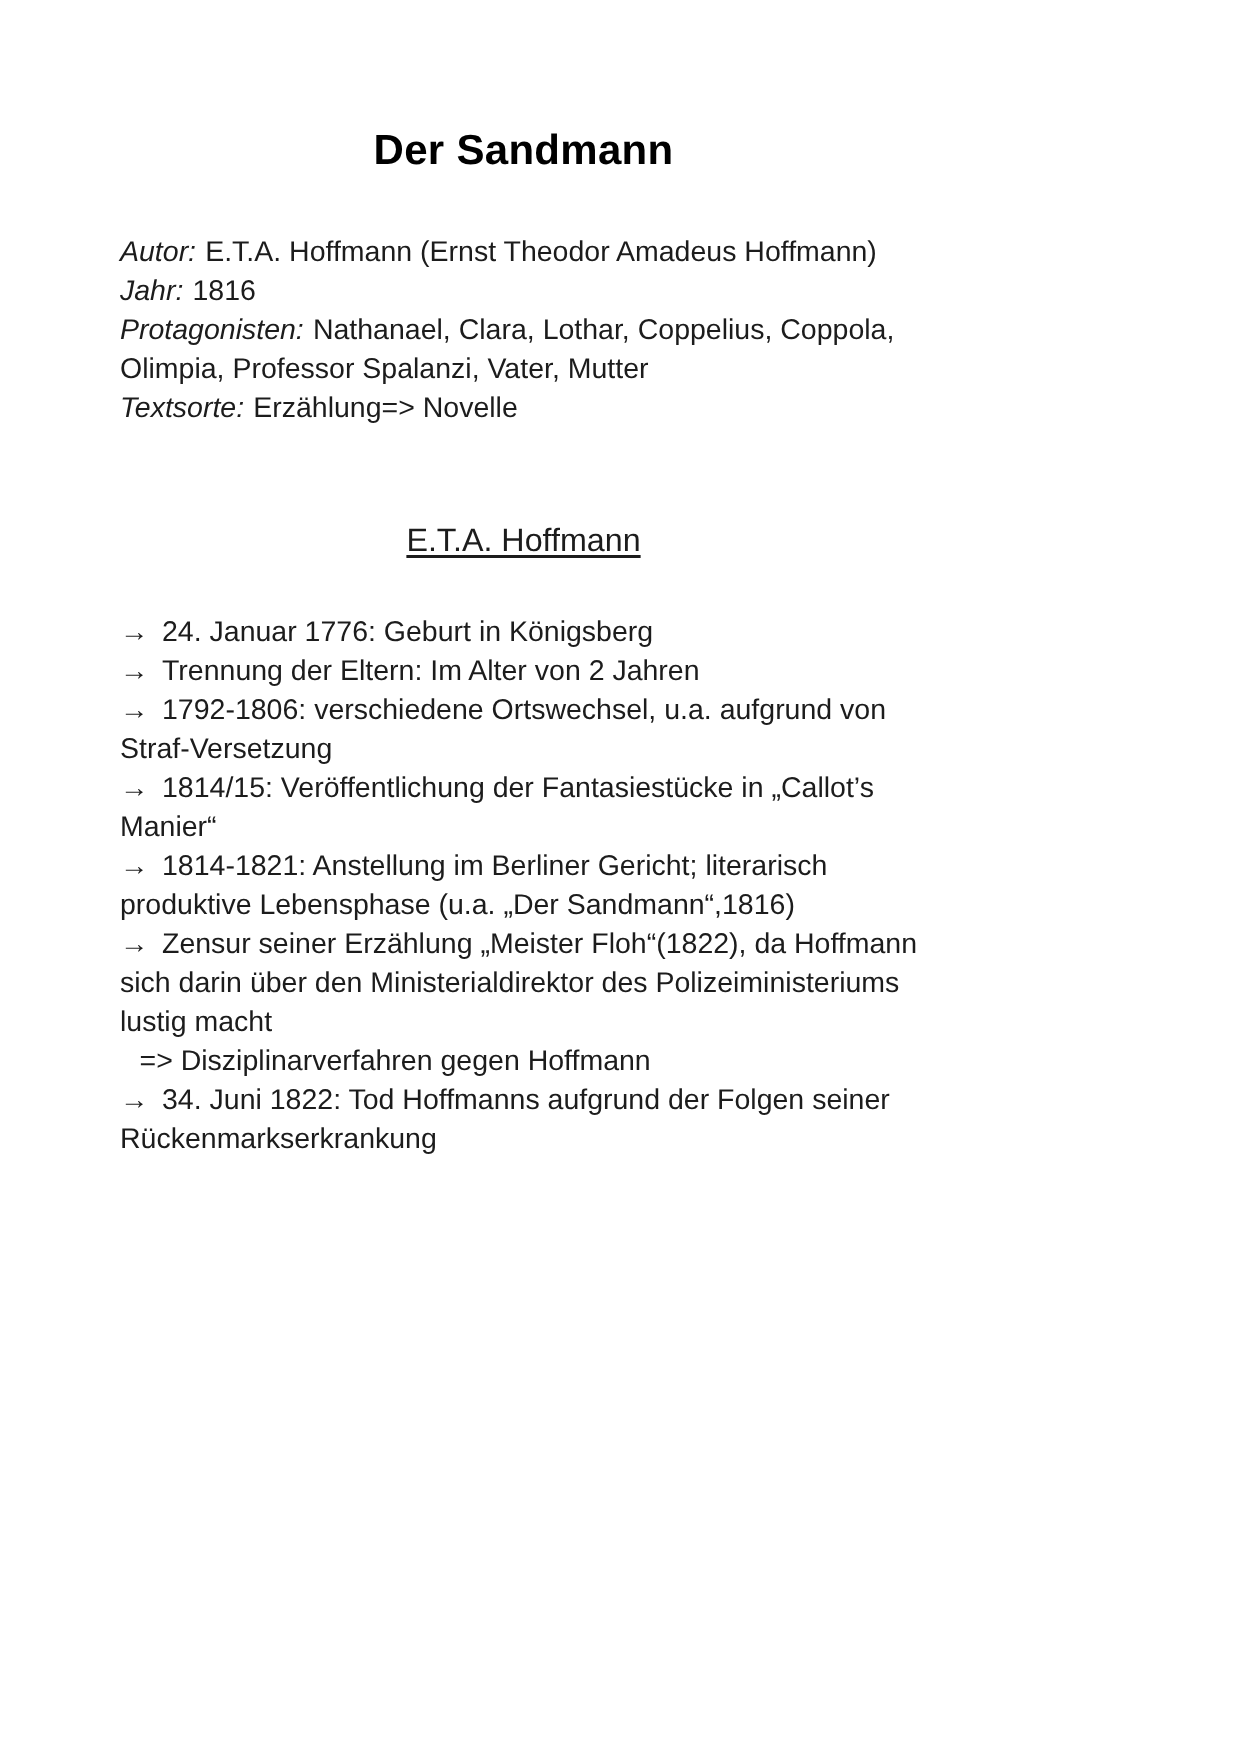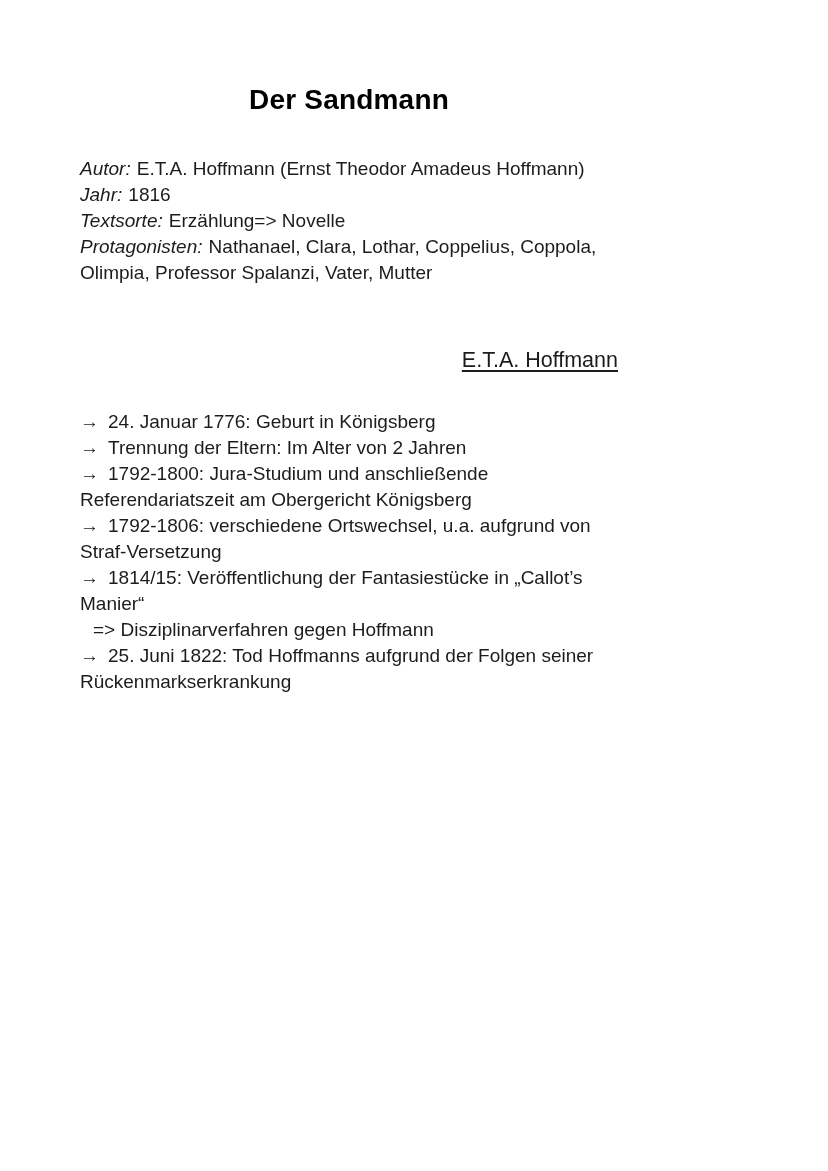--- a/index.html
+++ b/index.html
@@ -30,21 +30,21 @@
     font-size: 19px;
     line-height: 26px;
   }
   .meta-label {
     font-style: italic;
     margin-right: 0.32em;
     text-align: center;
   }
   .section-heading {
     margin: 62px 0 36px 0;
-    text-align: right;
+    text-align: center;
     font-size: 21.5px;
     font-weight: 400;
     text-decoration: underline;
     text-underline-offset: 3px;
     color: #1c1c1c;
   }
   .arrow {
     display: inline;
     margin-right: 9px;
   }
@@ -55,29 +55,30 @@
 </head>
 <body>
 
 <div class="page">
 
   <h1 class="title">Der Sandmann</h1>
 
   <div class="meta-block">
     <p><span class="meta-label">Autor:</span><span class="meta-value">E.T.A. Hoffmann (Ernst Theodor Amadeus Hoffmann)</span></p>
     <p><span class="meta-label">Jahr:</span><span class="meta-value">1816</span></p>
+    <p><span class="meta-label">Protagonisten:</span><span class="meta-value">Nathanael, Clara, Lothar, Coppelius, Coppola, Olimpia, Professor Spalanzi, Vater, Mutter</span></p>
     <p><span class="meta-label">Textsorte:</span><span class="meta-value">Erzählung=&gt; Novelle</span></p>
-    <p><span class="meta-label">Protagonisten:</span><span class="meta-value">Nathanael, Clara, Lothar, Coppelius, Coppola, Olimpia, Professor Spalanzi, Vater, Mutter</span></p>
   </div>
 
   <h2 class="section-heading">E.T.A. Hoffmann</h2>
 
   <div class="list">
     <p class="li"><span class="arrow">→</span><span class="t">24. Januar 1776: Geburt in Königsberg</span></p>
     <p class="li"><span class="arrow">→</span><span class="t">Trennung der Eltern: Im Alter von 2 Jahren</span></p>
-    <p class="li"><span class="arrow">→</span><span class="t">1792-1800: Jura-Studium und anschließende Referendariatszeit am Obergericht Königsberg</span></p>
     <p class="li"><span class="arrow">→</span><span class="t">1792-1806: verschiedene Ortswechsel, u.a. aufgrund von Straf-Versetzung</span></p>
     <p class="li"><span class="arrow">→</span><span class="t">1814/15: Veröffentlichung der Fantasiestücke in „Callot’s Manier“</span></p>
+    <p class="li"><span class="arrow">→</span><span class="t">1814-1821: Anstellung im Berliner Gericht; literarisch produktive Lebensphase (u.a. „Der Sandmann“,1816)</span></p>
+    <p class="li"><span class="arrow">→</span><span class="t">Zensur seiner Erzählung „Meister Floh“(1822), da Hoffmann sich darin über den Ministerialdirektor des Polizeiministeriums lustig macht</span></p>
     <p class="subline">=&gt; Disziplinarverfahren gegen Hoffmann</p>
-    <p class="li"><span class="arrow">→</span><span class="t">25. Juni 1822: Tod Hoffmanns aufgrund der Folgen seiner Rückenmarkserkrankung</span></p>
+    <p class="li"><span class="arrow">→</span><span class="t">34. Juni 1822: Tod Hoffmanns aufgrund der Folgen seiner Rückenmarkserkrankung</span></p>
   </div>
 
 </div>
 
 </body></html>

